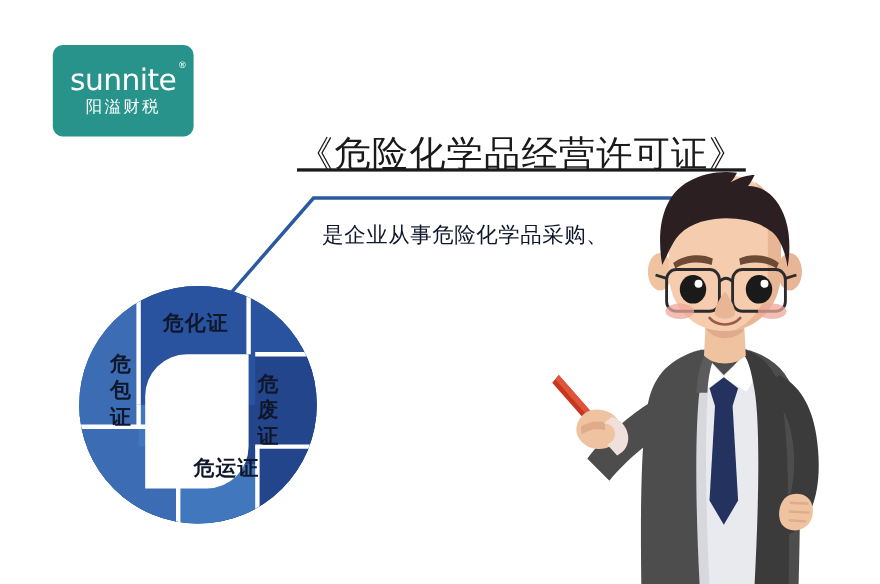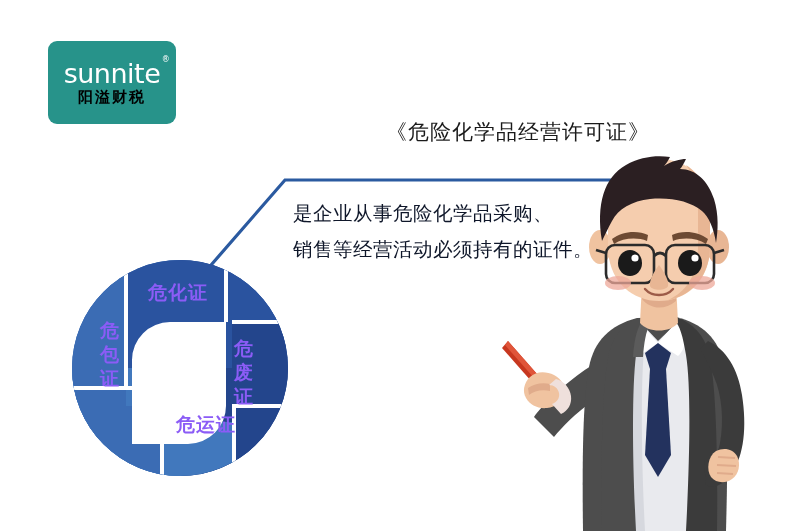--- a/index.html
+++ b/index.html
@@ -45,41 +45,42 @@
     margin-bottom: 3px;
   }
   .logo-reg {
     position: absolute;
     top: -4px;
     right: -9px;
     font-size: 8px;
     line-height: 1;
   }
   .logo-cn {
-    color: #000000;
+    color: #ffffff;
     font-size: 15px;
     line-height: 1;
     letter-spacing: 2px;
-    font-weight: bold;
+    font-weight: normal;
     font-family: "DejaVu Sans", "Liberation Sans", sans-serif;
   }
 
   
   .title {
     position: absolute;
     left: 270px;
     top: 120px;
     width: 380px;
     text-align: right;
-    font-size: 21px;
+    font-size: 33px;
     line-height: 1.2;
     color: #1a1a1a;
     letter-spacing: 1px;
     font-family: "DejaVu Sans", "Liberation Sans", sans-serif;
     white-space: nowrap;
+    text-decoration: underline;
   }
 
   
   .connector {
     position: absolute;
     left: 190px;
     top: 165px;
     width: 445px;
     height: 125px;
     pointer-events: none;
@@ -101,23 +102,23 @@
   
   .pinwheel {
     position: absolute;
     left: 66px;
     top: 256px;
     width: 230px;
     height: 224px;
   }
   .seg-label {
     position: absolute;
-    color: #8b5cf6;
+    color: #0f172a;
     font-weight: bold;
-    font-family: Liberation Mono, monospace;
+    font-family: Liberation Sans, sans-serif;
     letter-spacing: 1px;
     line-height: 1.05;
     text-align: center;
     white-space: pre-line;
   }
   .label-top {
     left: 148px;
     top: 285px;
     font-size: 19px;
   }
@@ -165,21 +166,20 @@
   </div>
 
   <div class="title">《危险化学品经营许可证》</div>
 
   <svg class="connector" viewBox="0 0 445 125" width="445" height="125">
     <polyline points="15,107 95,15 445,15" fill="none" stroke="#2b5aa0" stroke-width="3.2" stroke-linejoin="miter" stroke-linecap="butt"></polyline>
   </svg>
 
   <div class="body-text">
     <div>是企业从事危险化学品采购、</div>
-    <div>销售等经营活动必须持有的证件。</div>
   </div>
 
   <svg class="pinwheel" viewBox="0 0 230 224" width="230" height="224">
     <defs>
       <clipPath id="ring-clip">
         <circle cx="114" cy="112" r="108"></circle>
       </clipPath>
     </defs>
     <g clip-path="url(#ring-clip)">
 

